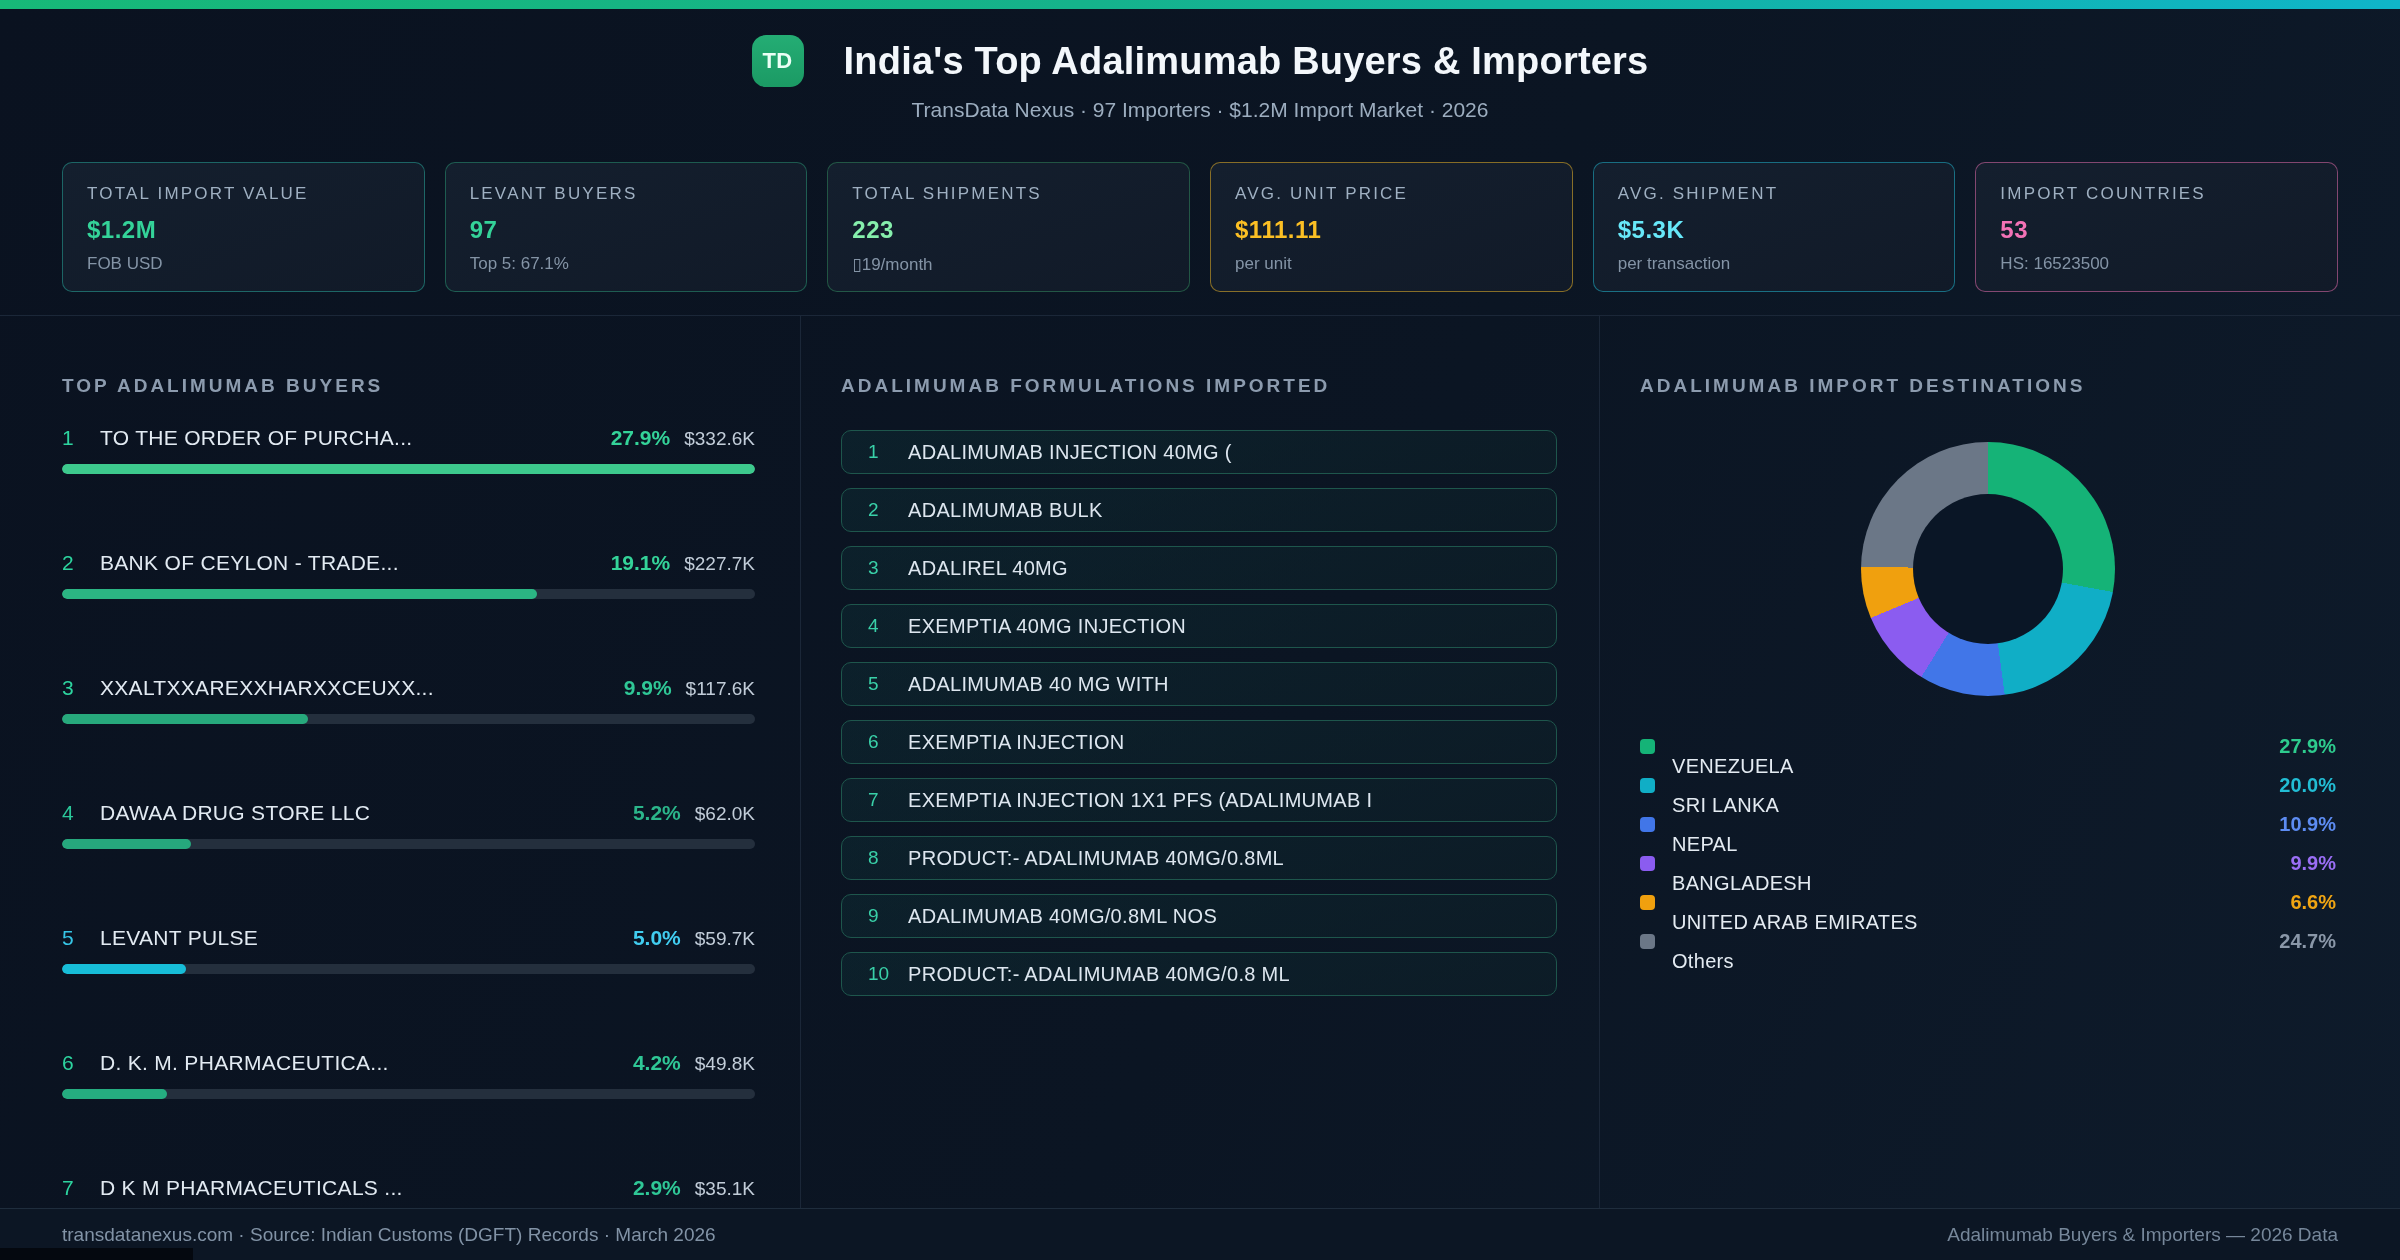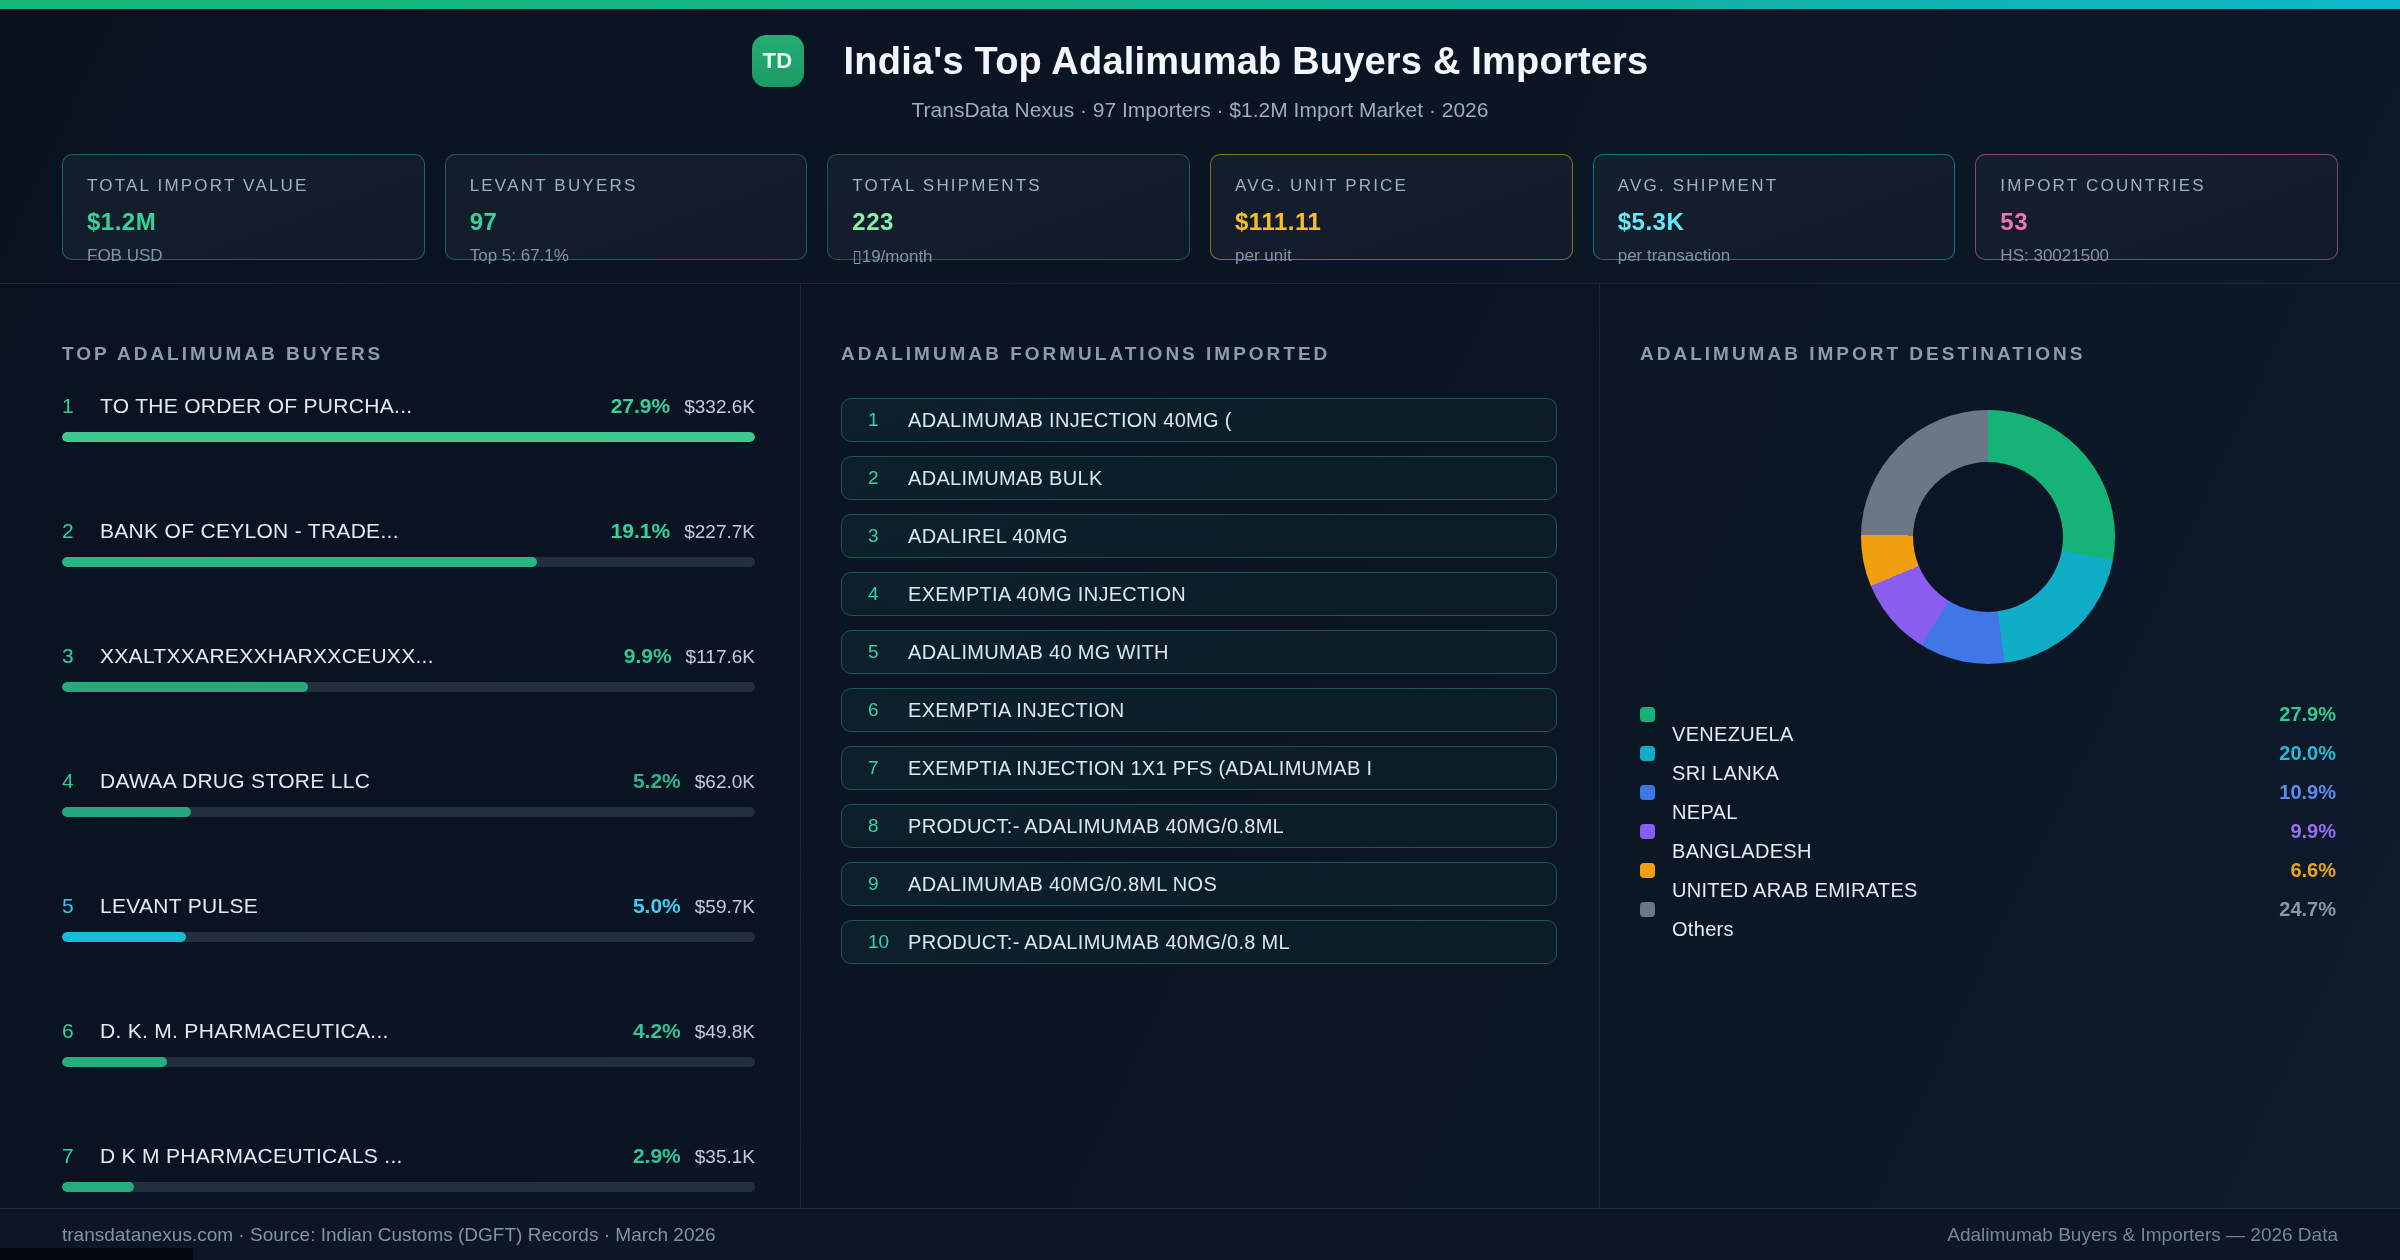--- a/index.html
+++ b/index.html
@@ -24,21 +24,21 @@
   .logo-badge {
     width: 52px; height: 52px; border-radius: 14px;
     background: linear-gradient(180deg, #24ad74, #1b9a64);
     display: flex; align-items: center; justify-content: center;
     font-size: 22px; font-weight: 700; color: #eafff5; letter-spacing: .5px;
   }
   .page-title { font-size: 38px; font-weight: 600; color: #f3f7fb; letter-spacing: .2px; }
   .page-subtitle { margin-top: 11px; font-size: 21px; color: #9cadbf; }
 
   
-  .stats-row { display: flex; gap: 20px; padding: 0 62px; margin-top: 32px; height: 106px; }
+  .stats-row { display: flex; gap: 20px; padding: 0 62px; margin-top: 40px; height: 130px; }
   .stat-card {
     flex: 1 1 0; border-radius: 10px; padding: 21px 24px;
     background: linear-gradient(160deg, #141f2e, #111a28);
     border: 1px solid transparent;
   }
   .stat-label { font-size: 17px; color: #9fb0c2; letter-spacing: 2.2px; font-weight: 500; }
   .stat-value { font-size: 24px; font-weight: 700; margin-top: 12px; letter-spacing: .5px; }
   .stat-sub { font-size: 17px; color: #8494a6; margin-top: 10px; }
 
   
@@ -137,21 +137,21 @@
         <div class="stat-sub">per unit</div>
       </div>
       <div class="stat-card" style="border-color: rgba(34, 211, 238, 0.45);">
         <div class="stat-label">AVG. SHIPMENT</div>
         <div class="stat-value" style="color: rgb(103, 232, 249);">$5.3K</div>
         <div class="stat-sub">per transaction</div>
       </div>
       <div class="stat-card" style="border-color: rgba(244, 114, 182, 0.5);">
         <div class="stat-label">IMPORT COUNTRIES</div>
         <div class="stat-value" style="color: rgb(244, 114, 182);">53</div>
-        <div class="stat-sub">HS: 30021500</div>
+        <div class="stat-sub">HS: 16523500</div>
       </div>
     </div>
 
   <div class="main">
     <div class="col col-left">
       <div class="section-title">TOP ADALIMUMAB BUYERS</div>
       <div class="buyers-list" id="buyers-list">
           <div class="buyer">
             <div class="buyer-top">
               <div class="buyer-rank" style="color: rgb(45, 212, 159);">1</div>

